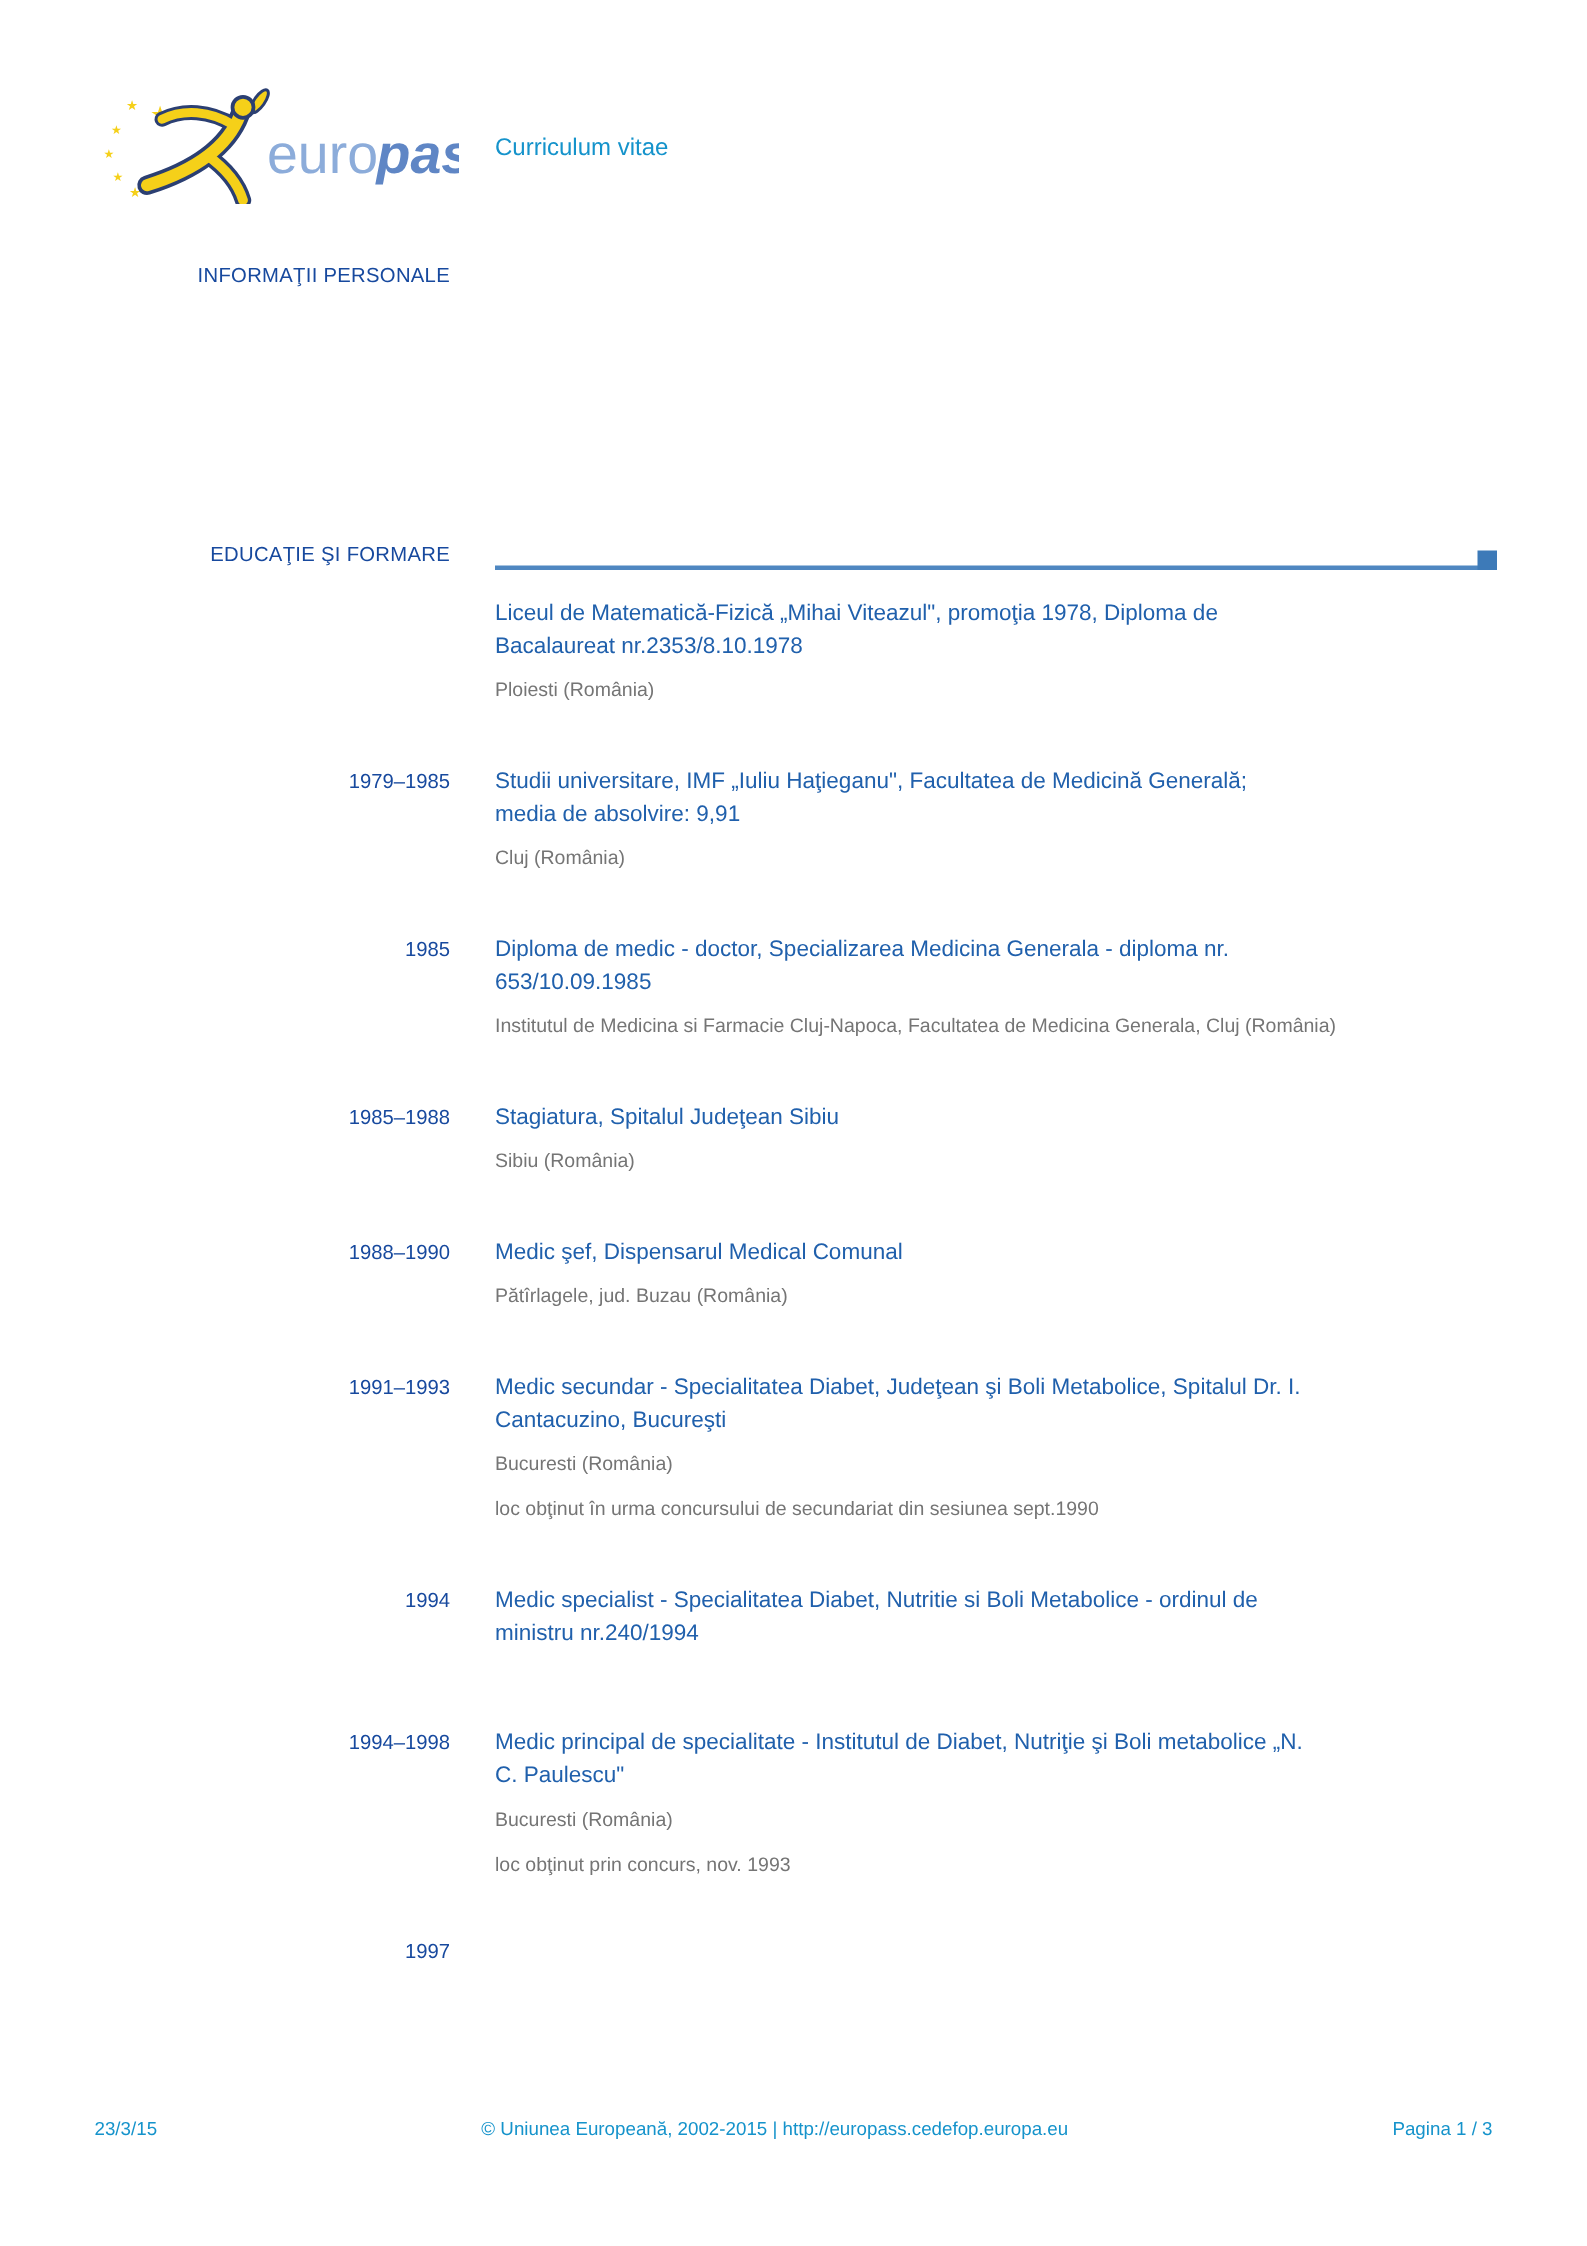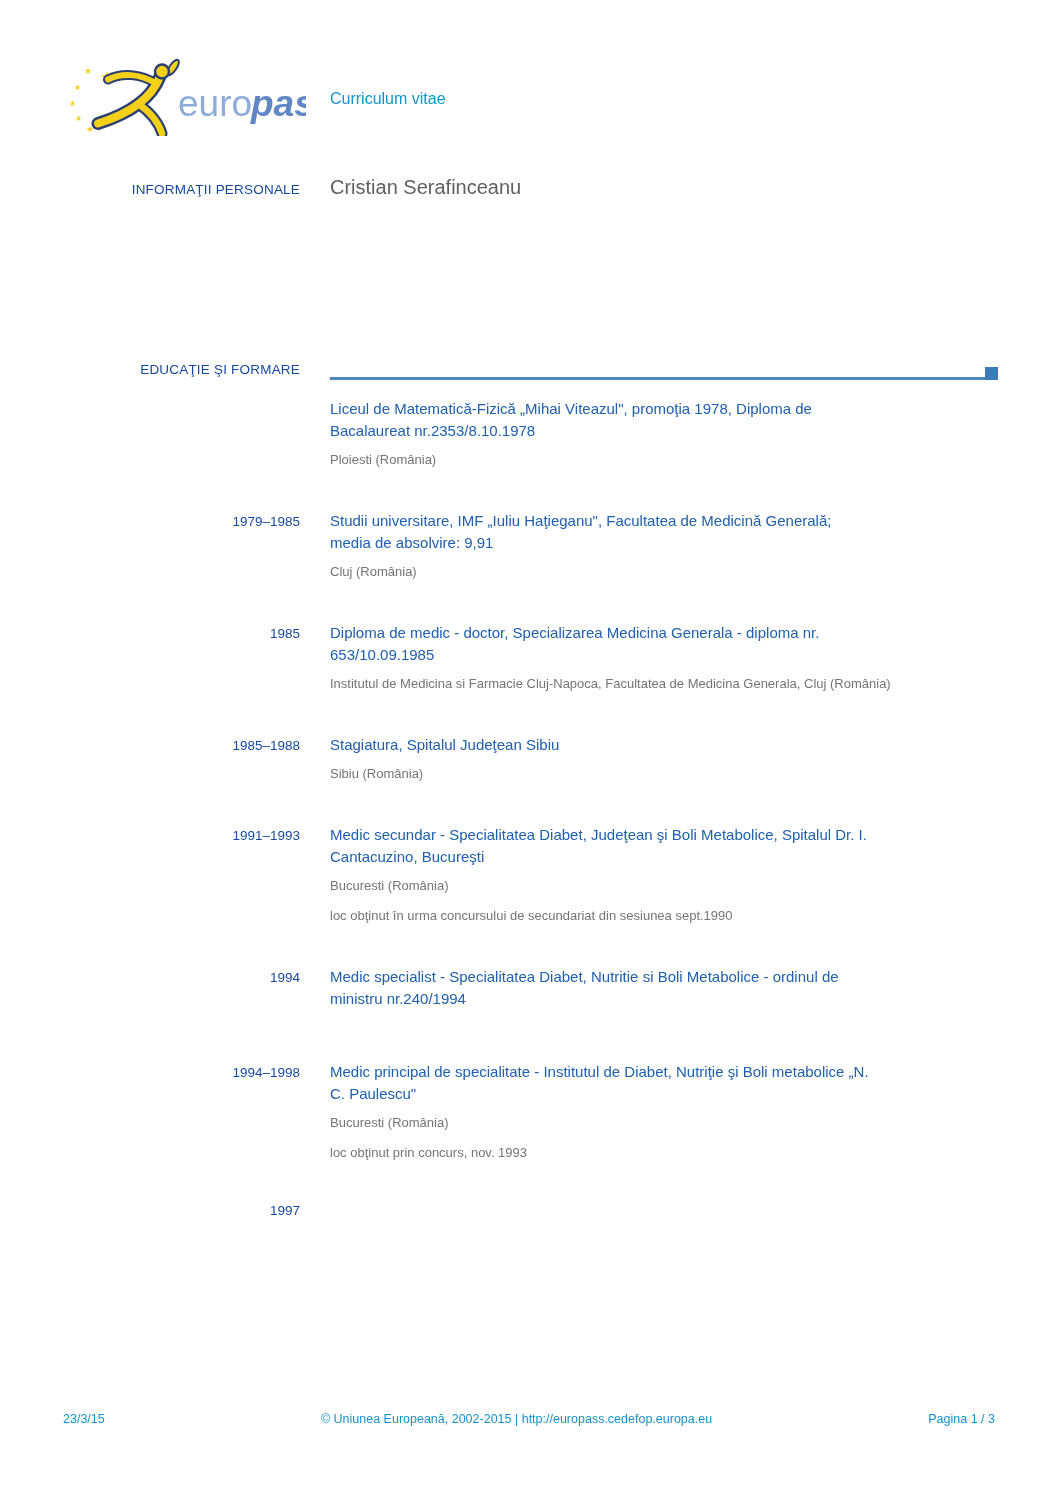--- a/index.html
+++ b/index.html
@@ -90,21 +90,20 @@
 
         <text x="112" y="56" font-size="37" fill="#8CACDA" font-family="Liberation Sans, DejaVu Sans, sans-serif">euro</text>
         <text x="185" y="56" font-size="37" fill="#5F86C5" font-weight="bold" font-style="italic" font-family="Liberation Sans, DejaVu Sans, sans-serif">pass</text>
       </svg>
     </div>
     <div class="doc-type">Curriculum vitae</div>
   </header>
 
   <section class="row personal">
     <div class="col-label section-label">INFORMAŢII PERSONALE</div>
-    <div class="col-content person-name">Cristian Serafinceanu</div>
   </section>
 
   <section class="education">
 
     <div class="row section-head">
       <div class="col-label section-label">EDUCAŢIE ŞI FORMARE</div>
       <div class="col-content">
         <div class="rule-wrap">
           <span class="rule-line"></span>
           <span class="rule-endcap"></span>
@@ -137,20 +136,27 @@
     </div>
 
     <div class="row entry">
       <div class="col-label entry-date">1985–1988</div>
       <div class="col-content">
         <div class="entry-title">Stagiatura, Spitalul Judeţean Sibiu</div>
         <div class="entry-loc">Sibiu (România)</div>
       </div>
     </div>
 
+    <div class="row entry">
+      <div class="col-label entry-date">1988–1990</div>
+      <div class="col-content">
+        <div class="entry-title">Medic şef, Dispensarul Medical Comunal</div>
+        <div class="entry-loc">Pătîrlagele, jud. Buzau (România)</div>
+      </div>
+    </div>
 
     <div class="row entry">
       <div class="col-label entry-date">1991–1993</div>
       <div class="col-content">
         <div class="entry-title">Medic secundar - Specialitatea Diabet, Judeţean şi Boli Metabolice, Spitalul Dr. I. Cantacuzino, Bucureşti</div>
         <div class="entry-loc">Bucuresti (România)</div>
         <div class="entry-note">loc obţinut în urma concursului de secundariat din sesiunea sept.1990</div>
       </div>
     </div>
 

